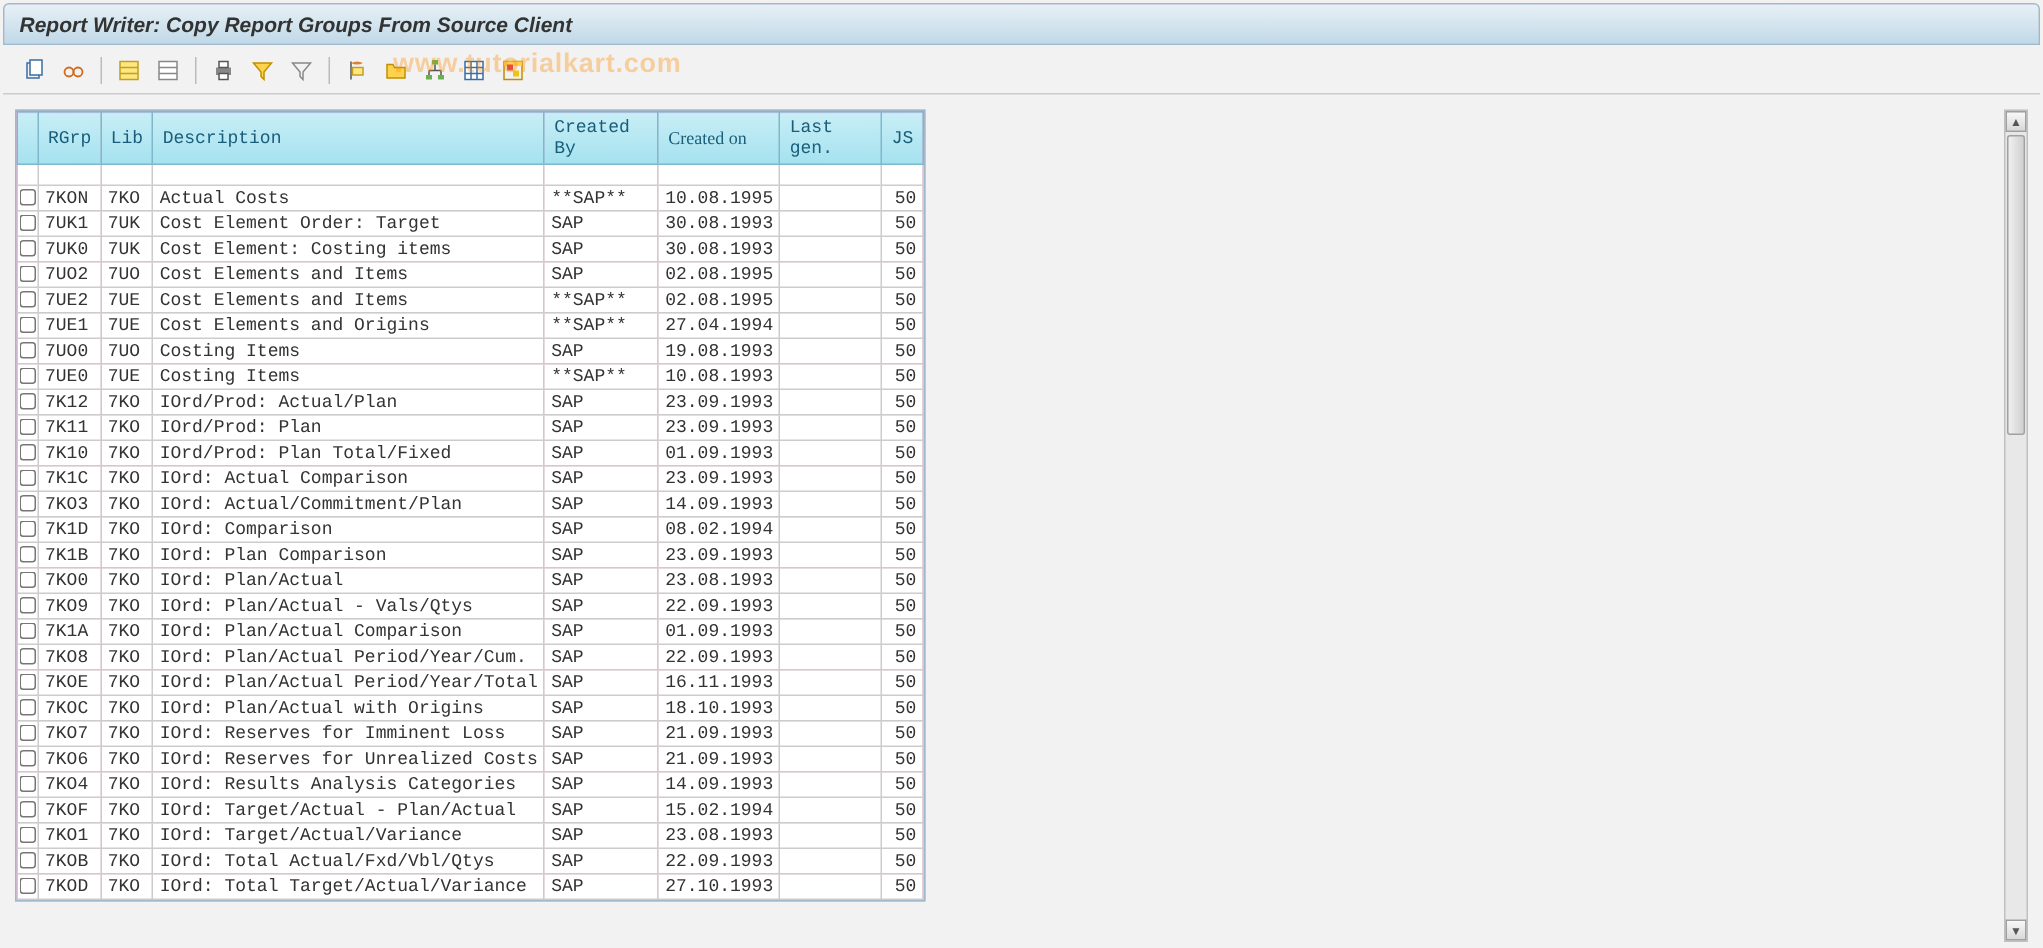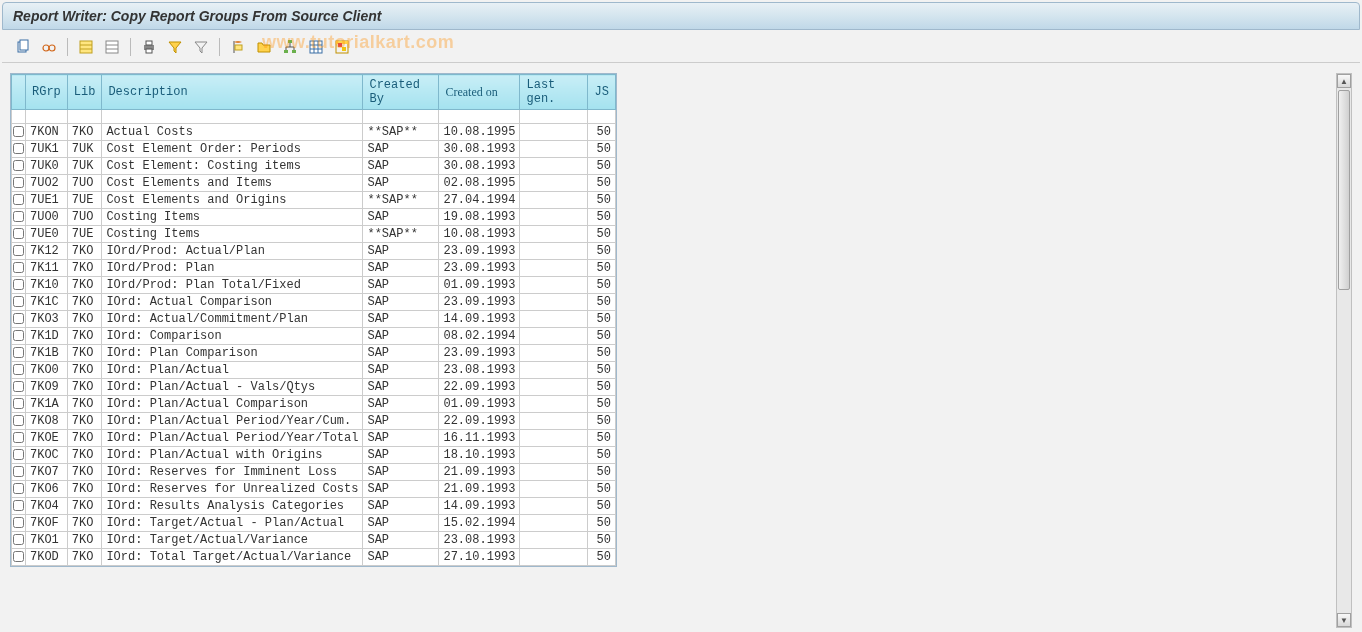--- a/index.html
+++ b/index.html
@@ -271,21 +271,21 @@
             <td class="desc">Actual Costs</td>
             <td class="cby">**SAP**</td>
             <td class="con">10.08.1995</td>
             <td class="lgen"></td>
             <td class="js">50</td>
           </tr>
           <tr>
             <td class="chk"><input type="checkbox" style=""></td>
             <td class="rgrp">7UK1</td>
             <td class="lib">7UK</td>
-            <td class="desc">Cost Element Order: Periods</td>
+            <td class="desc">Cost Element Order: Target</td>
             <td class="cby">SAP</td>
             <td class="con">30.08.1993</td>
             <td class="lgen"></td>
             <td class="js">50</td>
           </tr>
           <tr>
             <td class="chk"><input type="checkbox" style=""></td>
             <td class="rgrp">7UK0</td>
             <td class="lib">7UK</td>
             <td class="desc">Cost Element: Costing items</td>
@@ -293,20 +293,30 @@
             <td class="con">30.08.1993</td>
             <td class="lgen"></td>
             <td class="js">50</td>
           </tr>
           <tr>
             <td class="chk"><input type="checkbox" style=""></td>
             <td class="rgrp">7UO2</td>
             <td class="lib">7UO</td>
             <td class="desc">Cost Elements and Items</td>
             <td class="cby">SAP</td>
+            <td class="con">02.08.1995</td>
+            <td class="lgen"></td>
+            <td class="js">50</td>
+          </tr>
+          <tr>
+            <td class="chk"><input type="checkbox" style=""></td>
+            <td class="rgrp">7UE2</td>
+            <td class="lib">7UE</td>
+            <td class="desc">Cost Elements and Items</td>
+            <td class="cby">**SAP**</td>
             <td class="con">02.08.1995</td>
             <td class="lgen"></td>
             <td class="js">50</td>
           </tr>
           <tr>
             <td class="chk"><input type="checkbox" style=""></td>
             <td class="rgrp">7UE1</td>
             <td class="lib">7UE</td>
             <td class="desc">Cost Elements and Origins</td>
             <td class="cby">**SAP**</td>
@@ -509,20 +519,30 @@
             <td class="rgrp">7KO1</td>
             <td class="lib">7KO</td>
             <td class="desc">IOrd: Target/Actual/Variance</td>
             <td class="cby">SAP</td>
             <td class="con">23.08.1993</td>
             <td class="lgen"></td>
             <td class="js">50</td>
           </tr>
           <tr>
             <td class="chk"><input type="checkbox" style=""></td>
+            <td class="rgrp">7KOB</td>
+            <td class="lib">7KO</td>
+            <td class="desc">IOrd: Total Actual/Fxd/Vbl/Qtys</td>
+            <td class="cby">SAP</td>
+            <td class="con">22.09.1993</td>
+            <td class="lgen"></td>
+            <td class="js">50</td>
+          </tr>
+          <tr>
+            <td class="chk"><input type="checkbox" style=""></td>
             <td class="rgrp">7KOD</td>
             <td class="lib">7KO</td>
             <td class="desc">IOrd: Total Target/Actual/Variance</td>
             <td class="cby">SAP</td>
             <td class="con">27.10.1993</td>
             <td class="lgen"></td>
             <td class="js">50</td>
           </tr>
         </tbody>
     </table>

